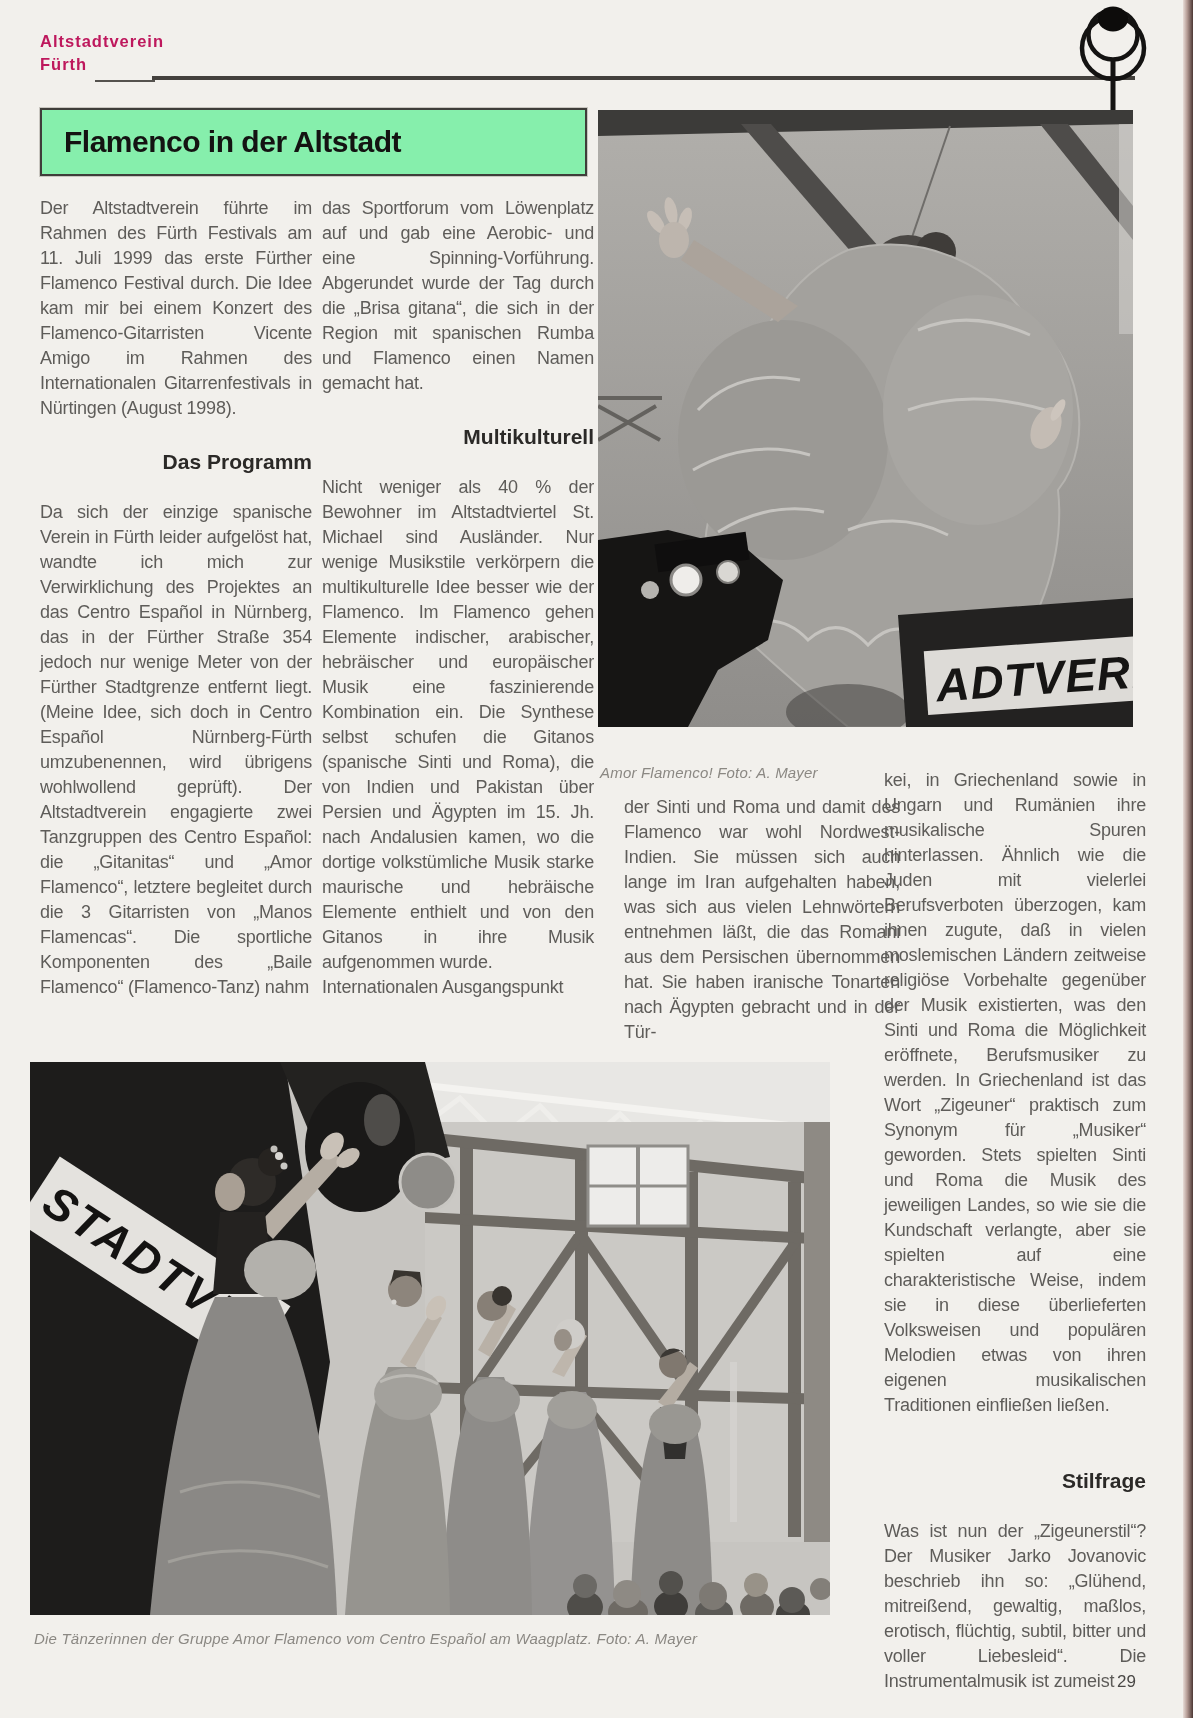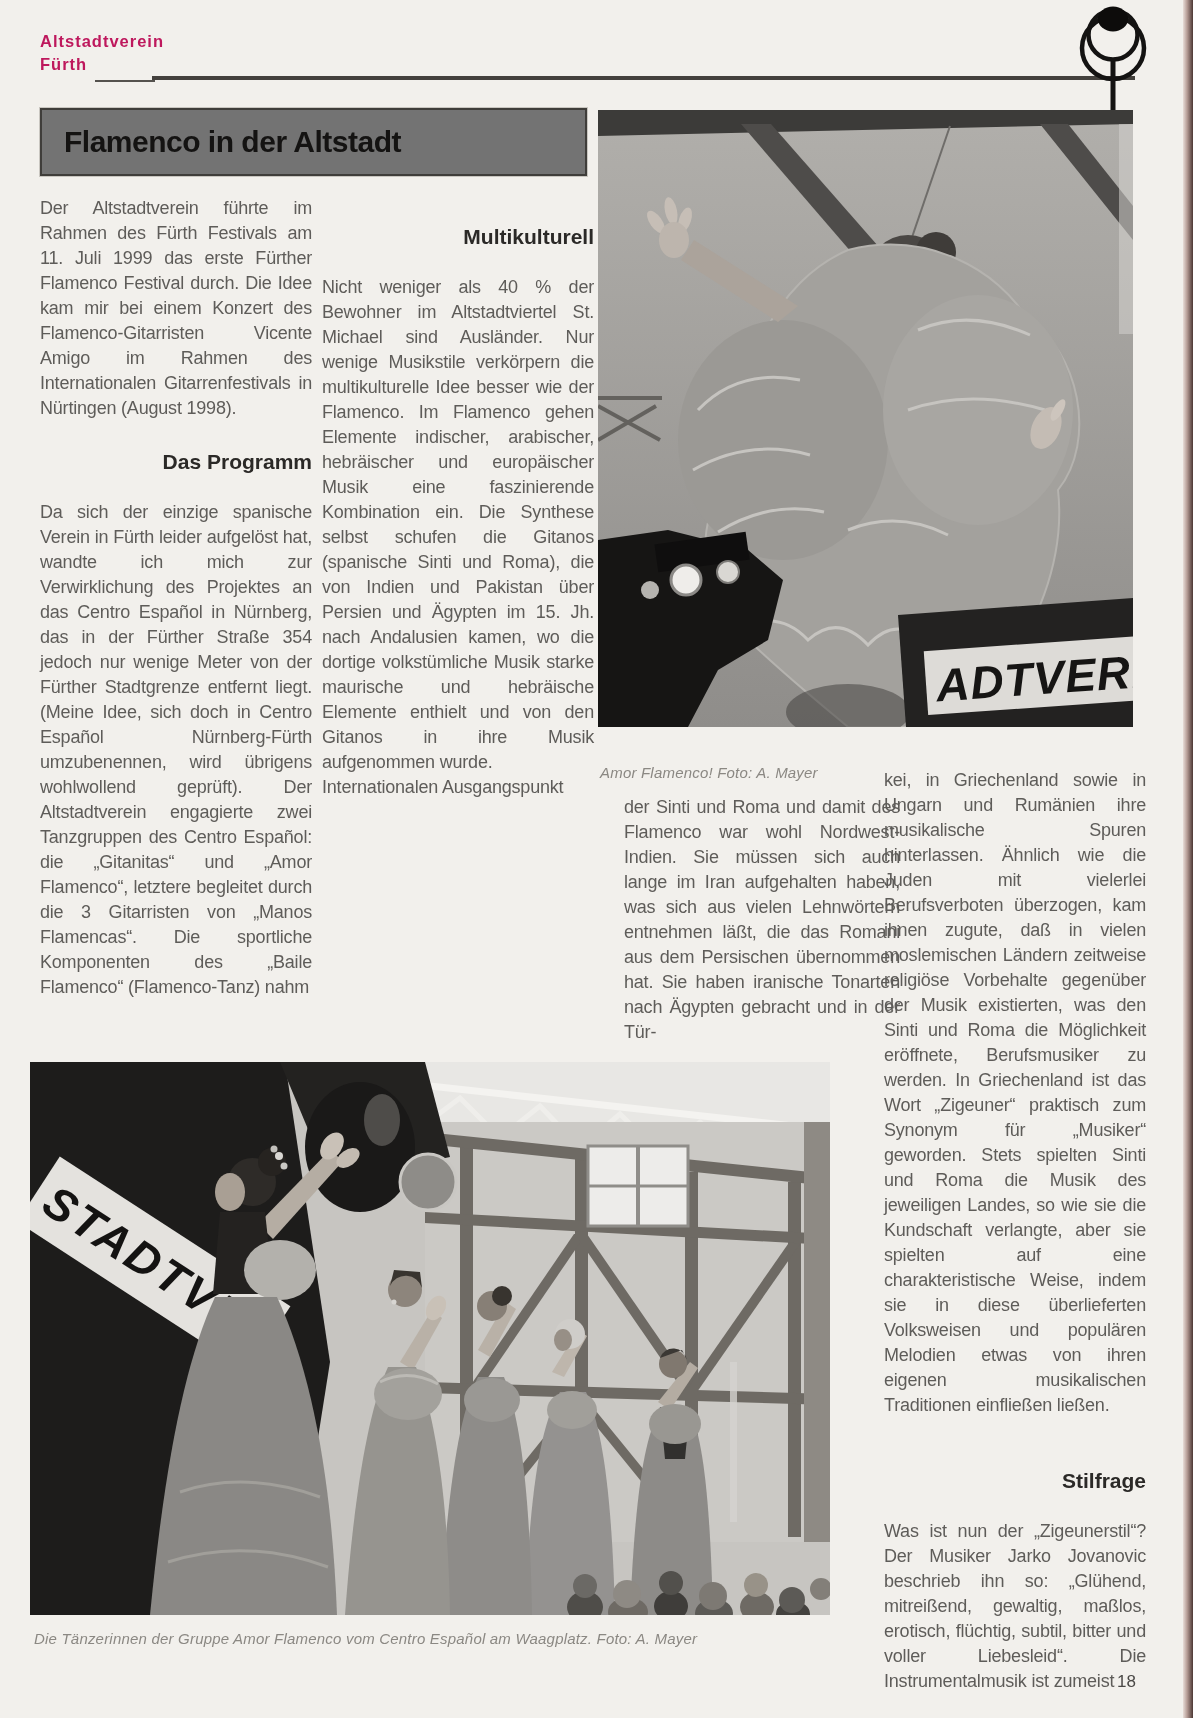--- a/index.html
+++ b/index.html
@@ -15,21 +15,21 @@
     left:40px;top:30px;width:300px;
     font-size:16.5px;font-weight:bold;letter-spacing:1px;
     color:#be185d;line-height:23px;
   }
   .rule-thin{left:95px;top:80px;width:60px;height:2px;background:#55524e;}
   .rule-main{left:152px;top:76px;width:983px;height:4px;background:#44413d;}
   .logo{left:1072px;top:2px;width:82px;height:118px;}
   
   .title-box{
     left:40px;top:108px;width:543px;height:64px;
-    border:2px solid #3f3d3a;background:#737373;
+    border:2px solid #3f3d3a;background:#86efac;
     display:flex;align-items:center;
     box-shadow:0 0 0 1px #c9c6c0;
   }
   .title-box h1{
     margin:0 0 0 22px;font-size:30px;font-weight:bold;color:#141312;
     letter-spacing:-0.5px;
   }
   
   .col{
     color:#5e5c59;font-size:18px;line-height:25px;letter-spacing:-0.2px;
@@ -90,20 +90,21 @@
   <h1>Flamenco in der Altstadt</h1>
 </div>
 
 <div class="abs col col1">
   <p>Der Altstadtverein führte im Rahmen des Fürth Festivals am 11. Juli 1999 das erste Fürther Flamenco Festival durch. Die Idee kam mir bei einem Konzert des Flamenco-Gitarristen Vicente Amigo im Rahmen des Internationalen Gitarrenfestivals in Nürtingen (August 1998).</p>
   <h3 class="mt-head">Das Programm</h3>
   <p class="mt-par">Da sich der einzige spanische Verein in Fürth leider aufgelöst hat, wandte ich mich zur Verwirklichung des Projektes an das Centro Español in Nürnberg, das in der Fürther Straße 354 jedoch nur wenige Meter von der Fürther Stadtgrenze entfernt liegt. (Meine Idee, sich doch in Centro Español Nürnberg-Fürth umzubenennen, wird übrigens wohlwollend geprüft). Der Altstadtverein engagierte zwei Tanzgruppen des Centro Español: die „Gitanitas“ und „Amor Flamenco“, letztere begleitet durch die 3 Gitarristen von „Manos Flamencas“. Die sportliche Komponenten des „Baile Flamenco“ (Flamenco-Tanz) nahm</p>
 </div>
 
 <div class="abs col col2">
+  <p>das Sportforum vom Löwenplatz auf und gab eine Aerobic- und eine Spinning-Vorführung. Abgerundet wurde der Tag durch die „Brisa gitana“, die sich in der Region mit spanischen Rumba und Flamenco einen Namen gemacht hat.</p>
   <h3 class="mt-head">Multikulturell</h3>
   <p class="mt-par">Nicht weniger als 40 % der Bewohner im Altstadtviertel St. Michael sind Ausländer. Nur wenige Musikstile verkörpern die multikulturelle Idee besser wie der Flamenco. Im Flamenco gehen Elemente indischer, arabischer, hebräischer und europäischer Musik eine faszinierende Kombination ein. Die Synthese selbst schufen die Gitanos (spanische Sinti und Roma), die von Indien und Pakistan über Persien und Ägypten im 15. Jh. nach Andalusien kamen, wo die dortige volkstümliche Musik starke maurische und hebräische Elemente enthielt und von den Gitanos in ihre Musik aufgenommen wurde.</p>
   <p>Internationalen Ausgangspunkt</p>
 </div>
 
 <div class="abs photo photo-top">
   <svg width="535" height="617" viewBox="0 0 535 617" preserveAspectRatio="none">
     <defs>
       <linearGradient id="tbg" x1="0" y1="0" x2="0" y2="1">
         <stop offset="0" stop-color="#b1afab"></stop>
@@ -283,15 +284,15 @@
         <circle cx="726" cy="523" r="12" fill="#989288"></circle>
       <ellipse cx="763" cy="552" rx="17" ry="13" fill="#44423f"></ellipse>
         <circle cx="762" cy="538" r="13" fill="#5c5a56"></circle>
       <circle cx="791" cy="527" r="11" fill="#837f79"></circle>
     </g>
   </svg>
 </div>
 
 <div class="abs caption caption-bottom">Die Tänzerinnen der Gruppe Amor Flamenco vom Centro Español am Waagplatz. Foto: A. Mayer</div>
 
-<div class="abs page-number">18</div>
+<div class="abs page-number">29</div>
 
 <div class="abs page-edge"></div>
 
 </body></html>

